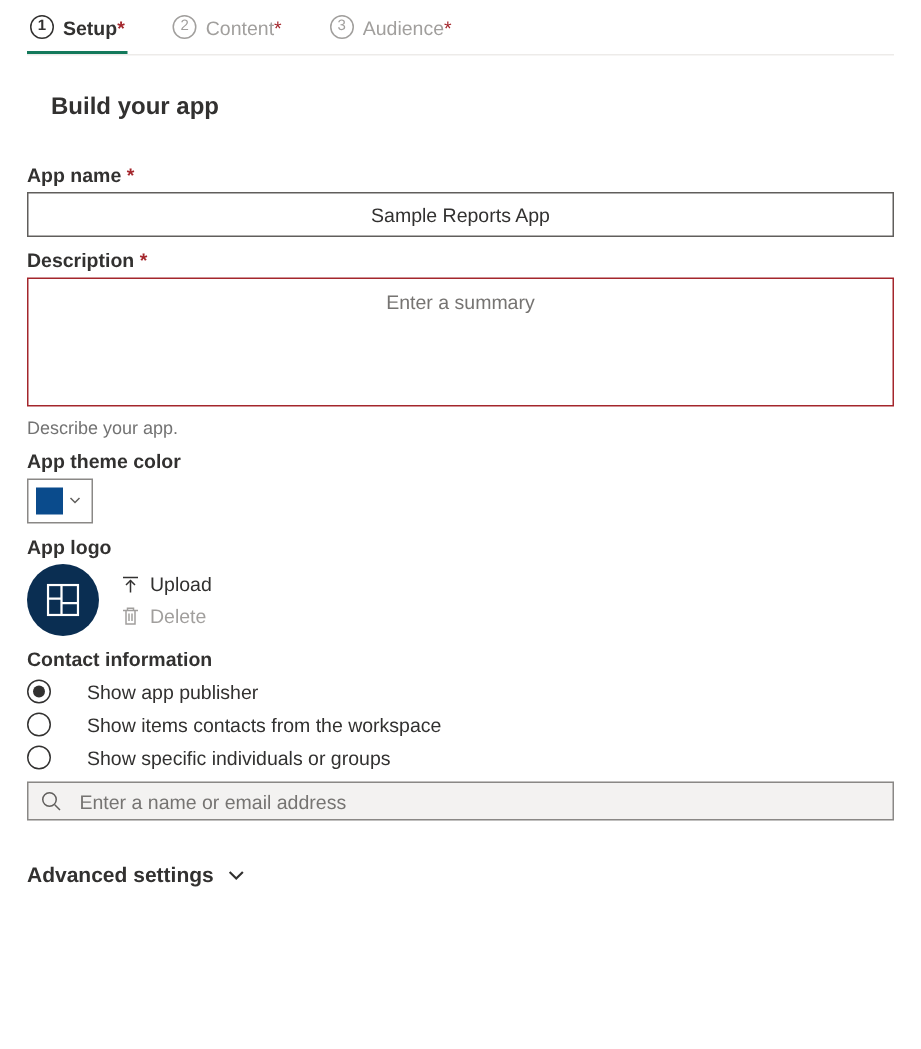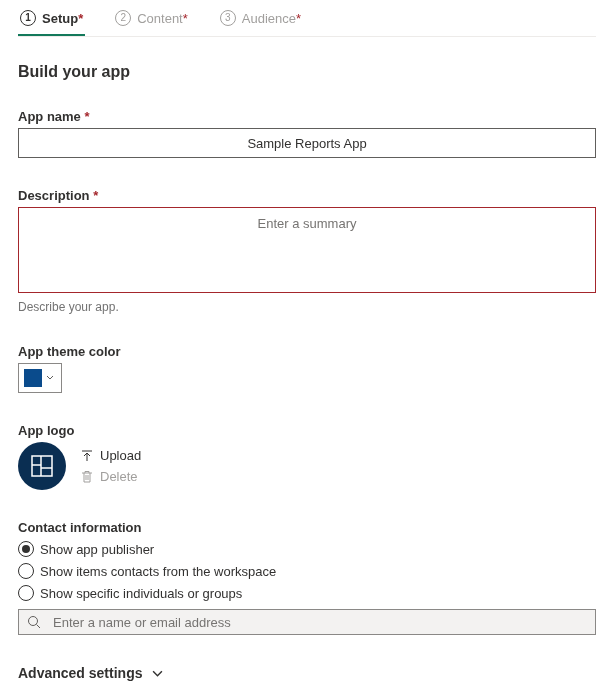--- a/index.html
+++ b/index.html
@@ -41,21 +41,21 @@
     display: inline-flex;
     align-items: center;
     justify-content: center;
     font-size: 10px;
     line-height: 1;
   }
   .tab-marker { color: #a4262c; }
   h2.section-title {
     font-size: 16px;
     font-weight: 600;
-    margin: 0 0 28px 0;
+    margin: 0 0 28px 16px;
   }
   .field-label {
     font-size: 13px;
     font-weight: 600;
     margin-bottom: 4px;
     display: block;
   }
   .req { color: #a4262c; }
   .text-input {
     width: 100%;
@@ -73,21 +73,21 @@
     height: 86px;
     resize: none;
     padding-top: 8px;
   }
   .error-border { border-color: #a4262c; }
   .error-text {
     color: #737373;
     font-size: 12px;
     margin-top: 4px;
   }
-  .field-block { margin-bottom: 30px; }
+  .field-block { margin-bottom: 8px; }
   .logo-row {
     display: flex;
     align-items: center;
     gap: 14px;
   }
   .logo-circle {
     width: 48px;
     height: 48px;
     border-radius: 50%;
     background: #0a2e52;
@@ -115,21 +115,21 @@
     gap: 4px;
     cursor: pointer;
   }
   .color-swatch {
     width: 18px;
     height: 18px;
     background: #0a4b8c;
   }
   .chev-sm { color: #605e5c; }
   .radio-group { display: flex; flex-direction: column; gap: 6px; margin-top: 6px; margin-bottom: 8px;}
-  .radio-row { display: flex; align-items: center; gap: 6px; font-size: 13px; cursor: pointer; }
+  .radio-row { display: flex; align-items: center; gap: 24px; font-size: 13px; cursor: pointer; }
   .radio-outer {
     width: 16px; height: 16px; border: 1px solid #323130; border-radius: 50%; display:flex; align-items:center; justify-content:center;
   }
   .radio-inner { width: 8px; height: 8px; background:#323130; border-radius:50%; display:none; }
   .radio-row.selected .radio-inner { display:block; }
   .search-box {
     position: relative;
     display: flex;
     align-items: center;
     border: 1px solid #8a8886;

